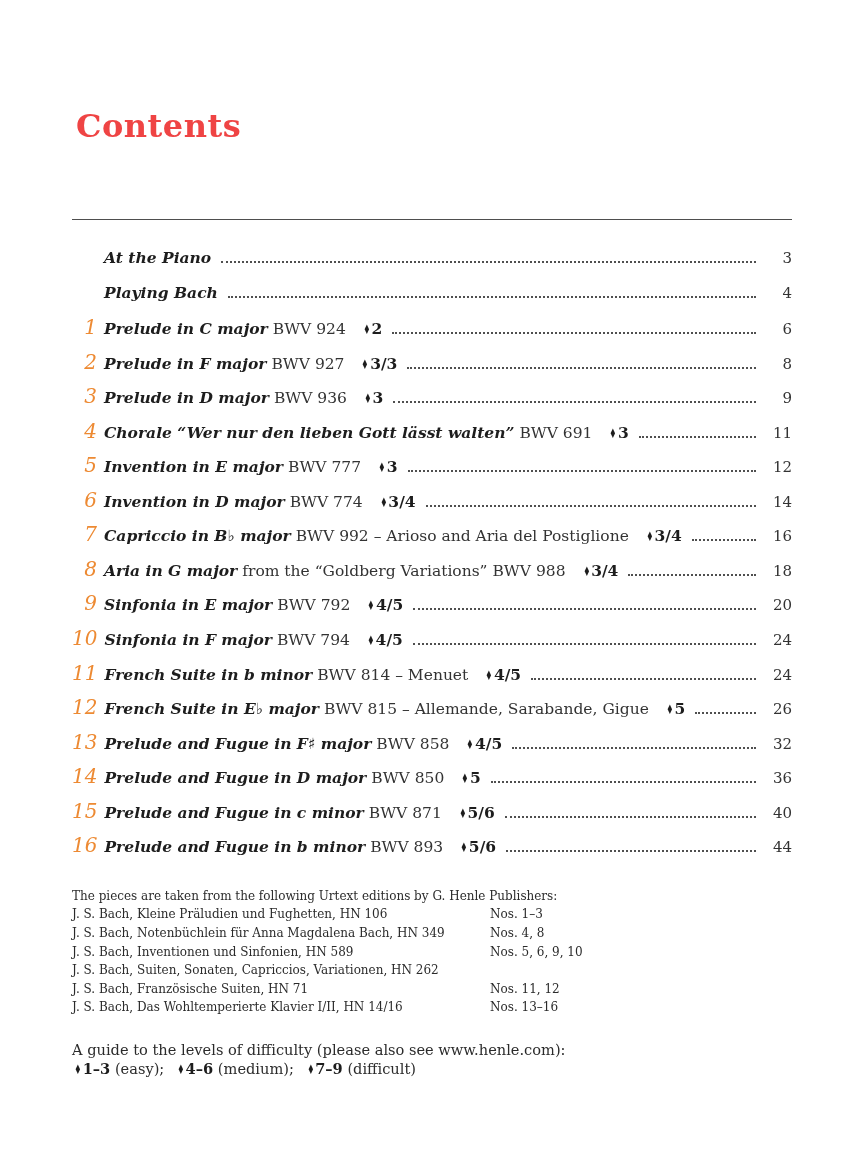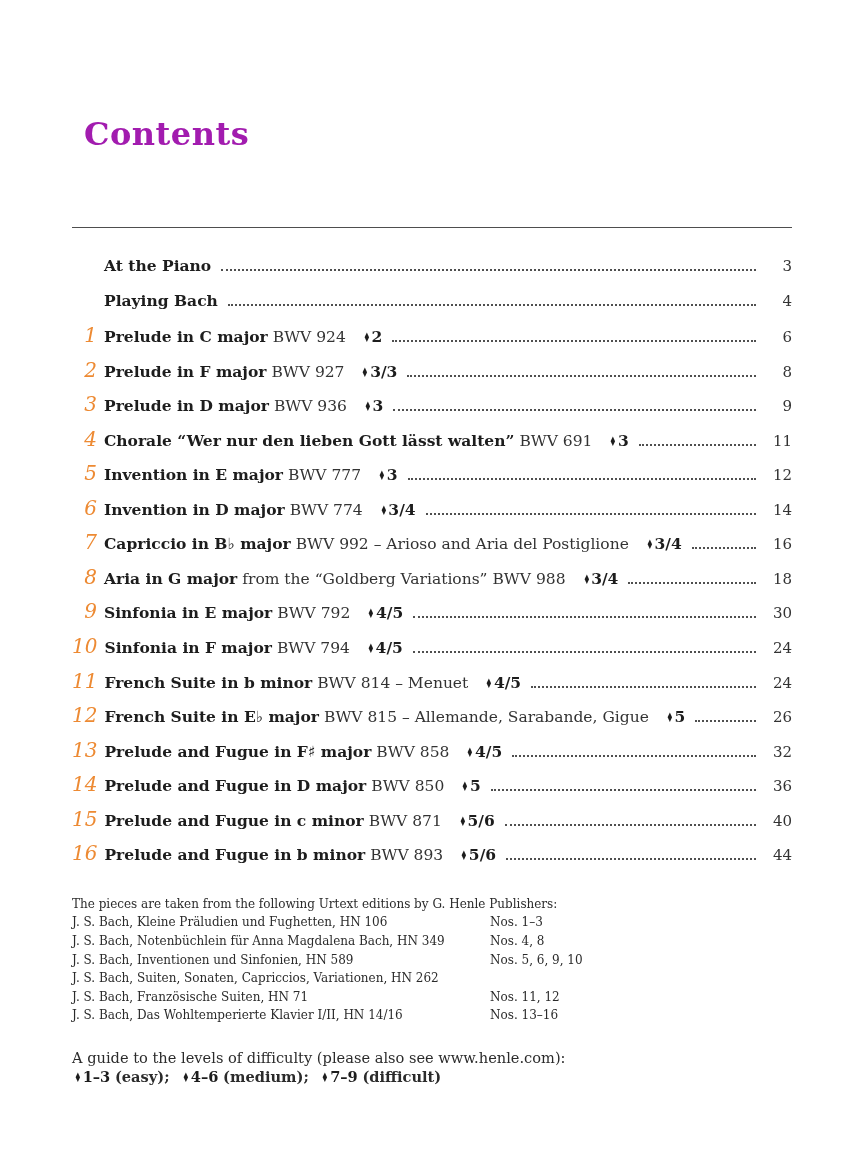--- a/index.html
+++ b/index.html
@@ -7,42 +7,42 @@
     width: 864px; height: 1152px;
     background: #ffffff;
     font-family: "DejaVu Serif", "Liberation Serif", serif;
     color: #262626;
     overflow: hidden;
   }
   .page { width: 864px; height: 1152px; position: relative; }
   .content { padding: 0 72px; }
 
   h1.title {
-    margin: 12px; padding-top: 106px;
+    margin: 4px; padding-top: 106px;
     font-size: 32px; line-height: 1; font-weight: 700;
-    letter-spacing: 0.5px; color: #a21caf;
+    letter-spacing: 0.5px; color: #ef4444;
   }
   .rule {
     margin-top: 77px; height: 0;
     border-top: 1.6px solid #4e4e4e;
   }
 
   .toc { margin-top: 22px; }
   .toc-row {
     display: flex; align-items: baseline;
     height: 34.56px; box-sizing: border-box; padding-top: 6px;
     font-size: 15.5px; line-height: 20px; white-space: nowrap;
   }
   .num {
     flex: 0 0 25px; text-align: right; margin-right: 7px;
     font-style: italic; font-size: 20px; line-height: 20px;
     color: var(--accent, #ED8A33);
   }
   .num:empty { color: transparent; }
-  .entry-title { font-weight: 700; color: #1d1d1d; }
+  .entry-title { font-weight: 700; color: #1d1d1d; font-style: italic; }
   .entry-detail { font-weight: 400; color: #333333; margin-left: 5px; }
   .entry-detail:empty { margin-left: 0; }
   .diff { font-weight: 700; color: #1d1d1d; margin-left: 15px; }
   .diamond {
     display: inline-block; transform: scaleX(0.62);
     font-weight: 700; margin-right: -1px;
     font-family: "DejaVu Sans", sans-serif; font-size: 13px;
   }
   .leader {
     flex: 1 1 auto; margin: 0 8px 0 10px;
@@ -53,21 +53,21 @@
 
   .sources { margin-top: 23px; font-size: 12px; line-height: 18.6px; color: #2b2b2b; }
   .src-row { display: flex; }
   .src-edition { width: 418px; flex: 0 0 418px; }
   .src-nos { flex: 1; }
 
   .guide { margin-top: 24px; font-size: 14.6px; line-height: 18.6px; color: #2b2b2b; }
   .guide-levels { }
   .guide-level { margin-right: 6px; }
   .guide-range { font-weight: 700; color: #1d1d1d; }
-  .guide-desc { font-weight: 700; }
+  .guide-desc { font-weight: 400; }
 </style>
 </head>
 <body>
 
 <div class="page">
   <div class="content">
 
     <h1 class="title">Contents</h1>
 
     <div class="rule"></div>
@@ -159,21 +159,21 @@
           <span class="leader"></span>
           <span class="pagenum">18</span>
         </div>
 
         <div class="toc-row">
           <span class="num">9</span>
           <span class="entry-title">Sinfonia in E major</span>
           <span class="entry-detail">BWV 792</span>
           <span class="diff"><span class="diamond">♦</span><span>4/5</span></span>
           <span class="leader"></span>
-          <span class="pagenum">30</span>
+          <span class="pagenum">20</span>
         </div>
 
         <div class="toc-row">
           <span class="num">10</span>
           <span class="entry-title">Sinfonia in F major</span>
           <span class="entry-detail">BWV 794</span>
           <span class="diff"><span class="diamond">♦</span><span>4/5</span></span>
           <span class="leader"></span>
           <span class="pagenum">24</span>
         </div>

